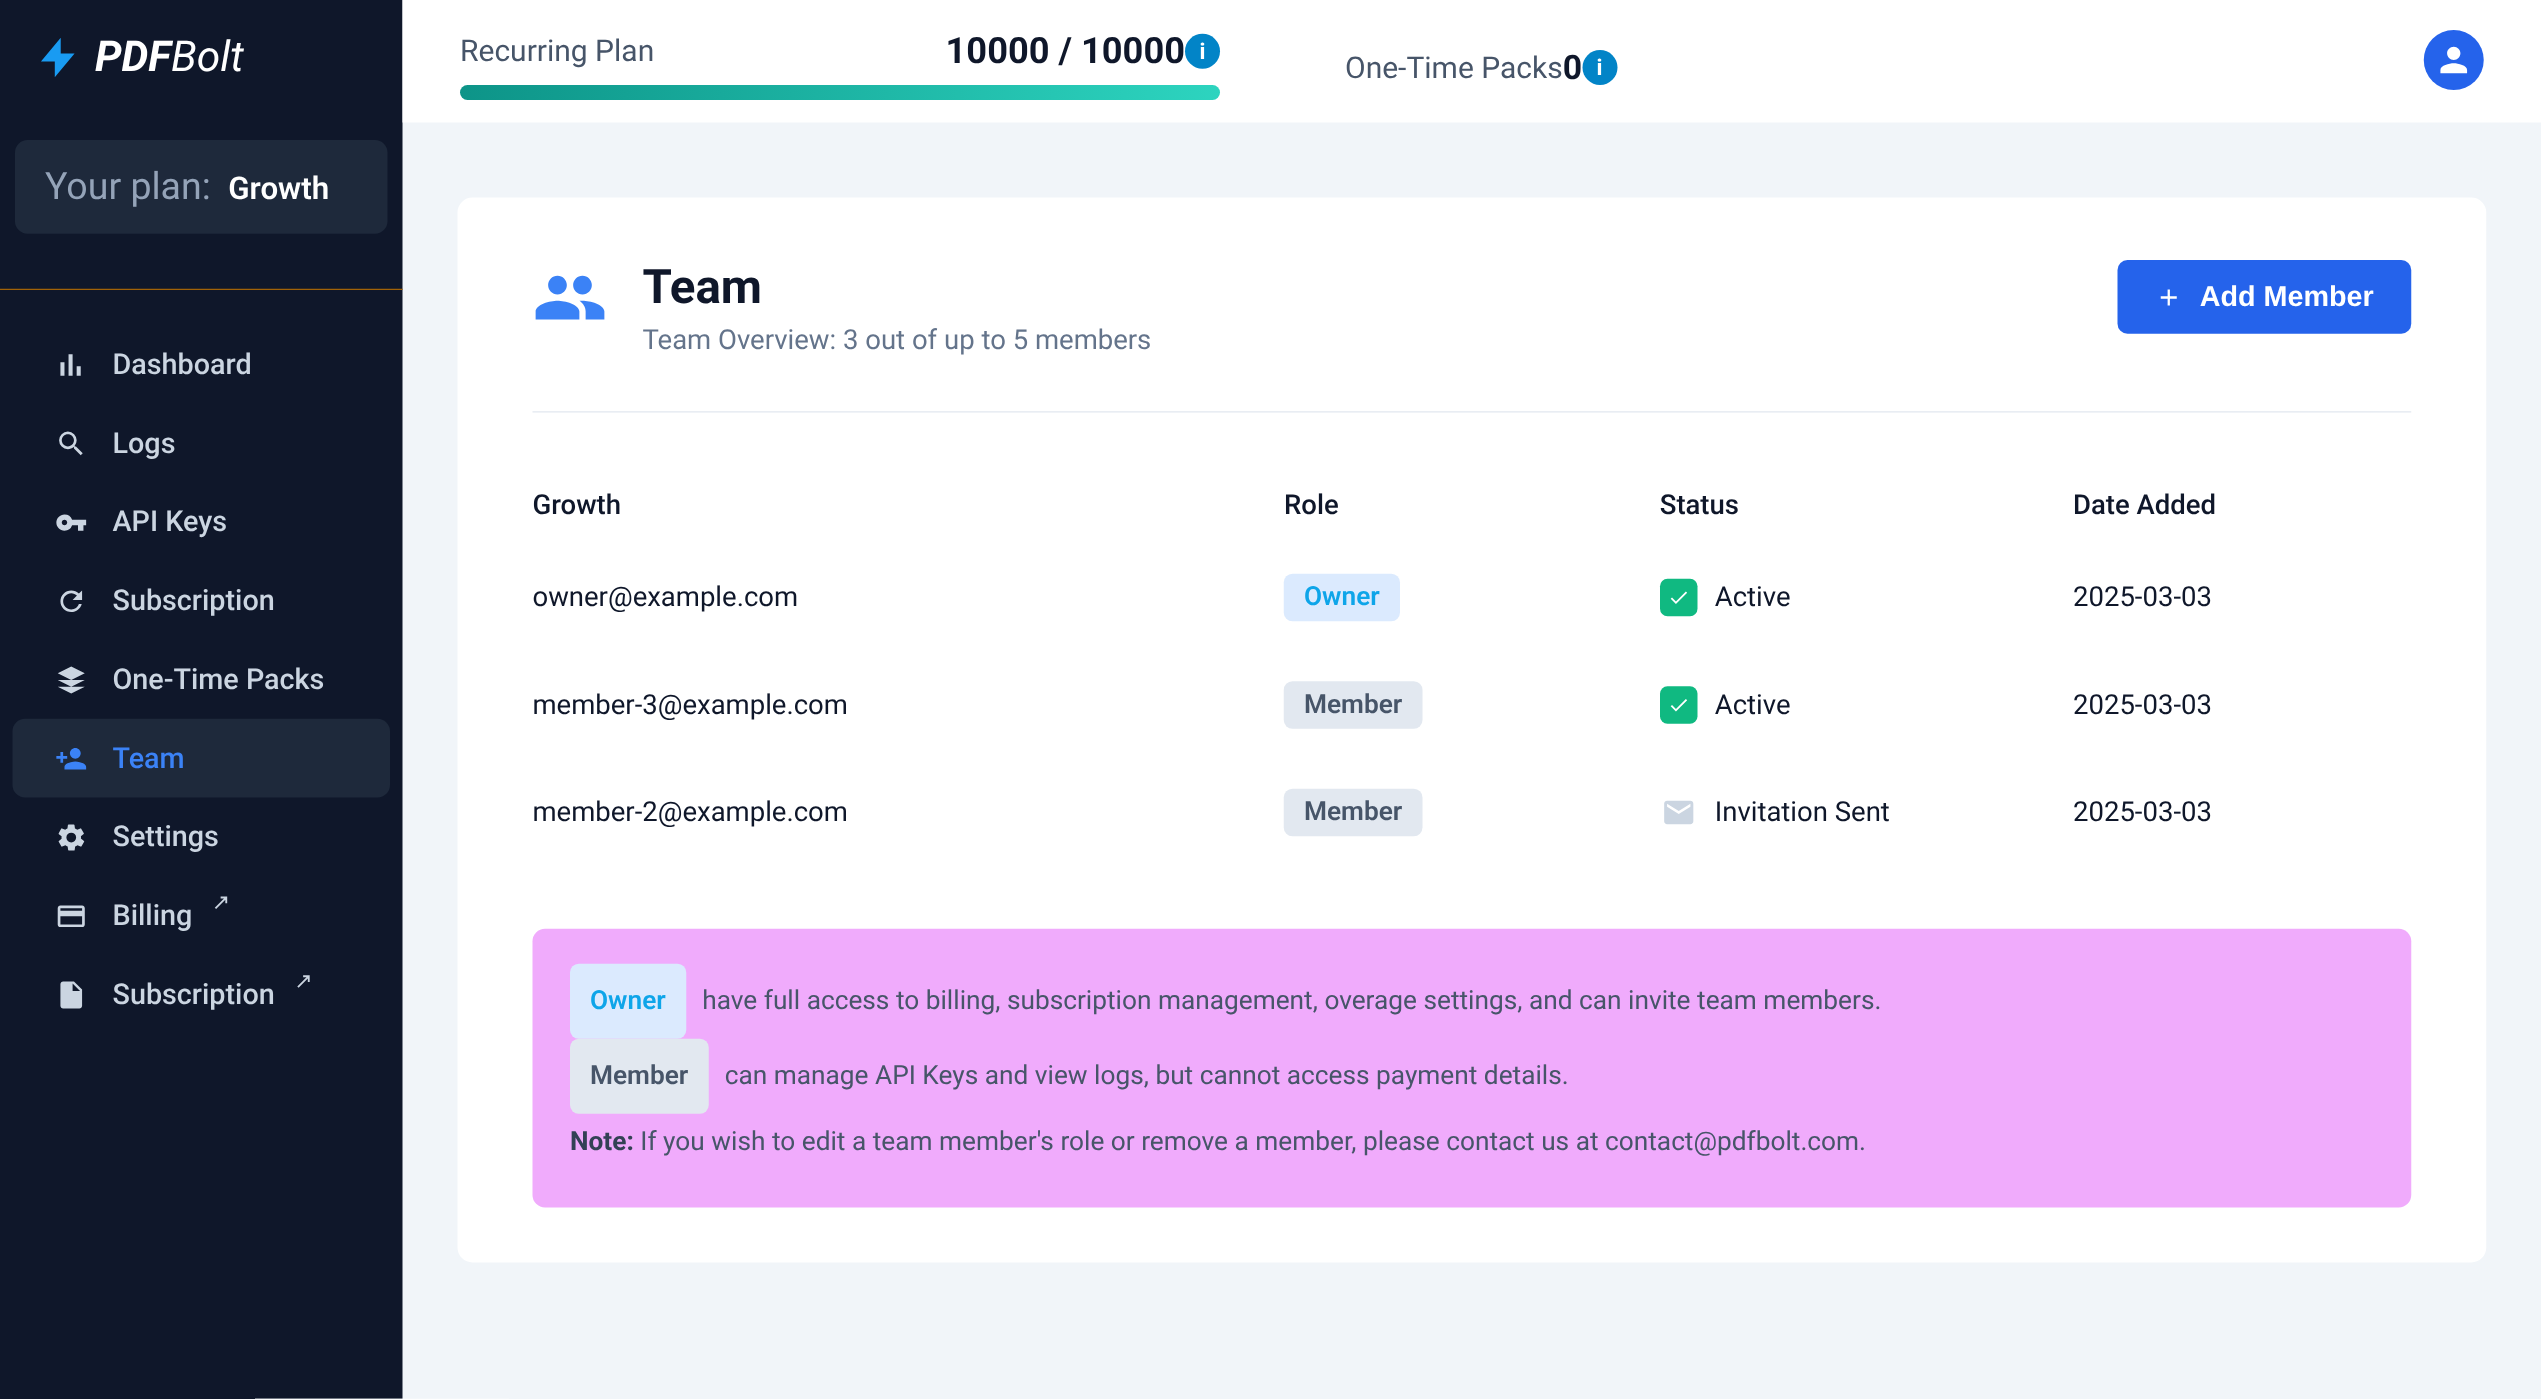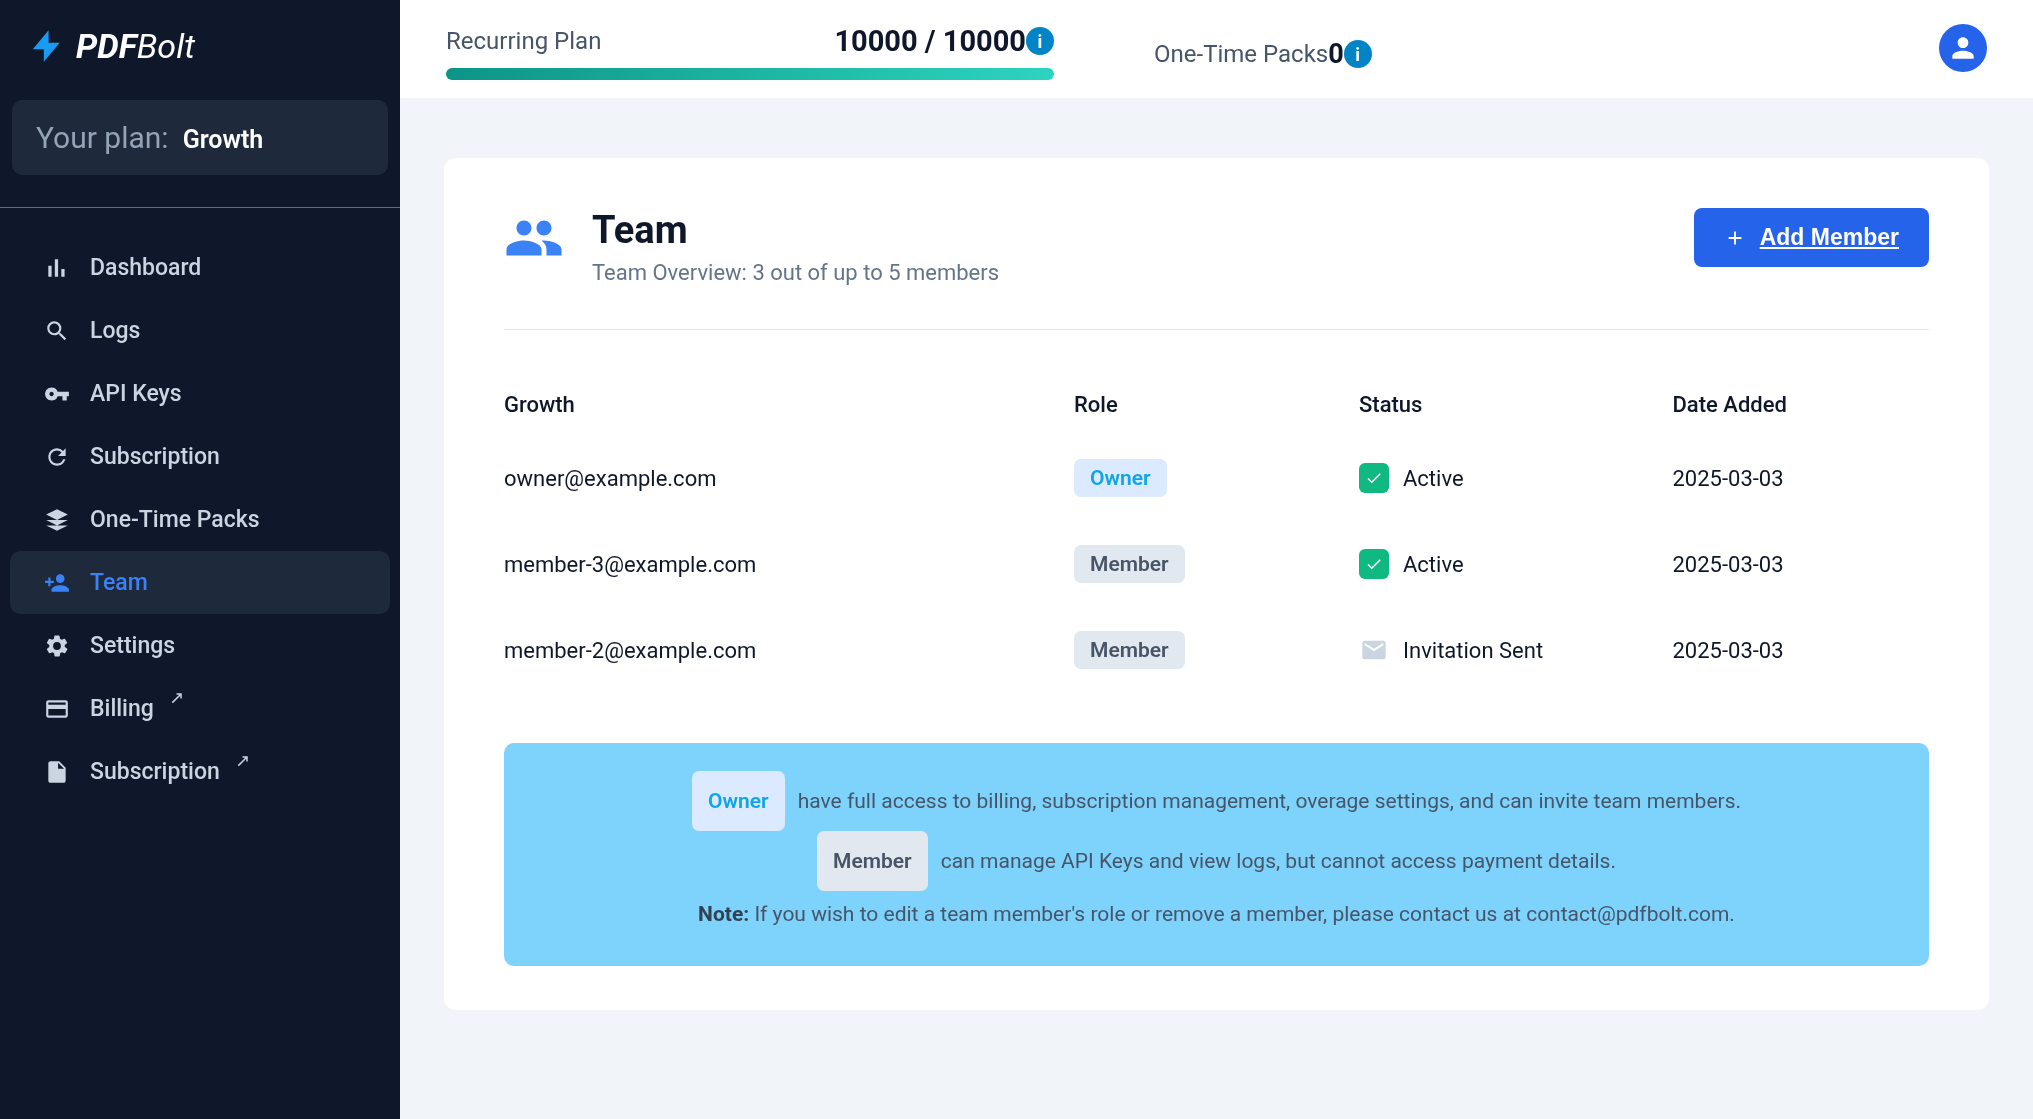--- a/index.html
+++ b/index.html
@@ -1,18 +1,18 @@
 <!DOCTYPE html>
 <html><head>
 <meta charset="utf-8">
 <style>
 * { box-sizing: border-box; margin: 0; padding: 0; }
 body { font-family: -apple-system, BlinkMacSystemFont, 'Segoe UI', Roboto, sans-serif; background: #f1f5f9; color: #1e293b; width: 2033px; height: 1119px; overflow: hidden; }
 .app { display: flex; width: 100%; height: 100%; }
-.sidebar { width: 400px; background: #0f172a; color: #e2e8f0; display: flex; flex-direction: column; padding-top: 24px; flex-shrink: 0; }
+.sidebar { width: 322px; background: #0f172a; color: #e2e8f0; display: flex; flex-direction: column; padding-top: 24px; flex-shrink: 0; gap: 12px; }
 .logo { display: flex; align-items: center; gap: 10px; padding: 0 28px 32px 28px; }
 .logo-text { font-size: 34px; font-weight: 700; color: #fff; font-style: italic; }
 .plan-badge { margin: 0 12px 32px 12px; background: #1e293b; border-radius: 10px; padding: 20px 24px; display: flex; gap: 14px; align-items: baseline; }
 .plan-badge-label { color: #94a3b8; font-size: 30px; }
 .plan-badge-value { color: #fff; font-size: 25px; font-weight: 600; }
 .nav { border-top: 1px solid #a16207; padding-top: 28px; }
 .nav-item { display: flex; align-items: center; gap: 20px; padding: 18px 34px; color: #cbd5e1; font-size: 23px; font-weight: 500; cursor: pointer; margin: 0 10px; border-radius: 10px; }
 .nav-item.active { background: #1e293b; color: #3b82f6; }
 .nav-item.active svg { fill: #3b82f6; }
 .nav-item svg { fill: #cbd5e1; width: 26px; height: 26px; flex-shrink: 0; }
@@ -27,38 +27,38 @@
 .progress { width: 608px; height: 12px; border-radius: 6px; background: linear-gradient(90deg, #0d9488, #2dd4bf); }
 .info-icon { width: 28px; height: 28px; border-radius: 50%; background: #0284c7; color: #fff; display: inline-flex; align-items: center; justify-content: center; font-weight: 700; font-size: 18px; }
 .avatar { margin-left: auto; width: 48px; height: 48px; border-radius: 50%; background: #2563eb; display: flex; align-items: center; justify-content: center; cursor: pointer; }
 .avatar svg { fill: #fff; width: 32px; height: 32px; }
 .content { padding: 60px 44px; }
 .card { background: #fff; border-radius: 12px; padding: 50px 60px 44px 60px; }
 .card-header { display: flex; align-items: flex-start; gap: 28px; border-bottom: 1px solid #e2e8f0; padding-bottom: 44px; }
 .card-header svg { fill: #3b82f6; width: 60px; height: 60px; flex-shrink: 0; }
 .card-title { font-size: 38px; font-weight: 700; color: #0f172a; }
 .card-subtitle { color: #64748b; font-size: 22px; margin-top: 8px; }
-.add-btn { margin-left: auto; background: #2563eb; color: #fff; border: none; border-radius: 8px; padding: 16px 30px; font-size: 23px; font-weight: 600; display: flex; align-items: center; gap: 14px; cursor: pointer; text-decoration: underline; }
+.add-btn { margin-left: auto; background: #2563eb; color: #fff; border: none; border-radius: 8px; padding: 16px 30px; font-size: 23px; font-weight: 600; display: flex; align-items: center; gap: 14px; cursor: pointer; }
 .add-btn svg { fill: #fff; width: 22px; height: 22px; }
 .table { width: 100%; margin-top: 44px; border-collapse: collapse; }
 .table th { text-align: left; color: #0f172a; font-size: 22px; font-weight: 500; padding: 18px 0; }
 .table td { padding: 24px 0; font-size: 22px; color: #0f172a; vertical-align: middle; }
 .col-email { width: 40%; }
 .col-role { width: 20%; }
 .col-status { width: 22%; }
 .col-date { width: 18%; }
 .badge { display: inline-block; padding: 7px 16px; border-radius: 7px; font-size: 21px; font-weight: 600; }
 .badge-owner { background: #dbeafe; color: #0ea5e9; }
 .badge-member { background: #e2e8f0; color: #475569; }
 .status-cell { display: flex; align-items: center; gap: 14px; }
 .check-ico { width: 30px; height: 30px; border-radius: 6px; background: #10b981; display: flex; align-items: center; justify-content: center; }
 .check-ico svg { fill: #fff; width: 18px; height: 18px; }
 .mail-ico { width: 30px; height: 30px; display: flex; align-items: center; justify-content: center; }
 .mail-ico svg { fill: #cbd5e1; width: 28px; height: 28px; }
-.footer { margin-top: 50px; background: #7dd3fc; border-radius: 10px; padding: 28px 30px; color: #475569; font-size: 21px; line-height: 2.2; text-align: center; }
+.footer { margin-top: 50px; background: #f0abfc; border-radius: 10px; padding: 28px 30px; color: #475569; font-size: 21px; line-height: 2.2; }
 .footer .badge { margin-right: 8px; }
 .footer strong { color: #334155; }
 </style>
 </head>
 <body>
 
 <div class="app">
   <aside class="sidebar">
     <div class="logo">
       <svg width="38" height="44" viewBox="0 0 24 24">

